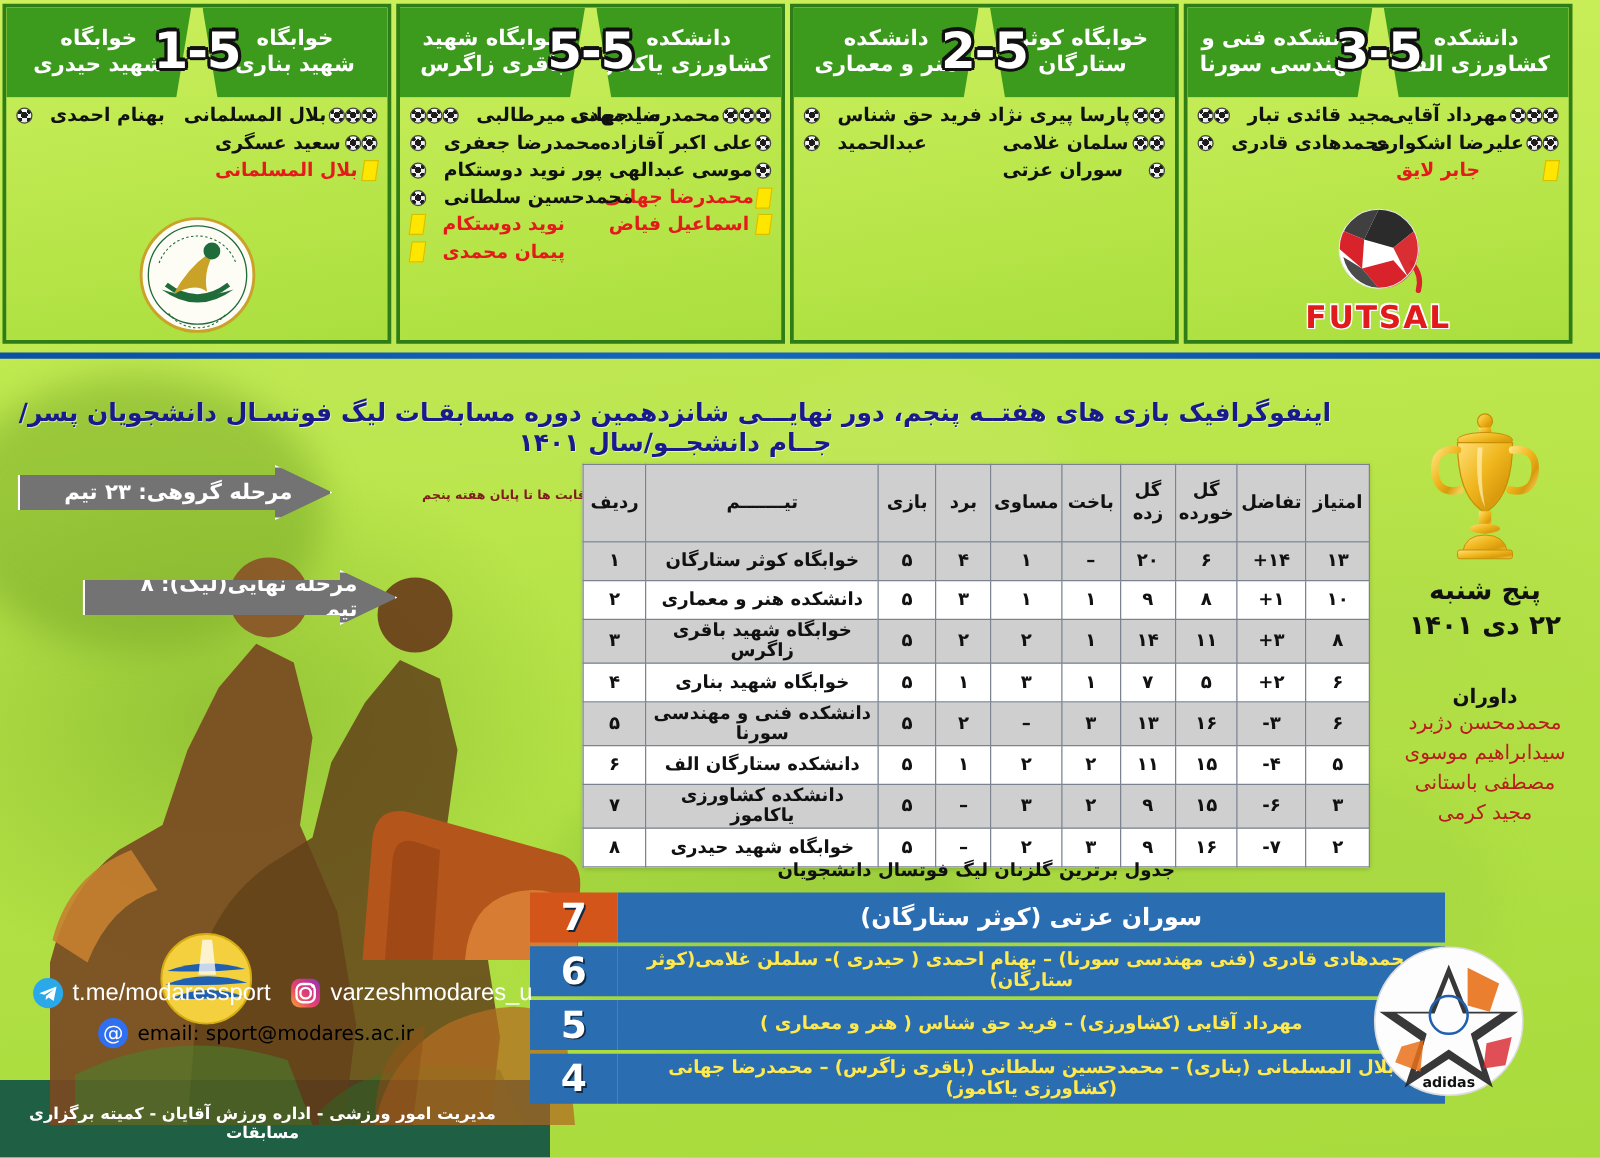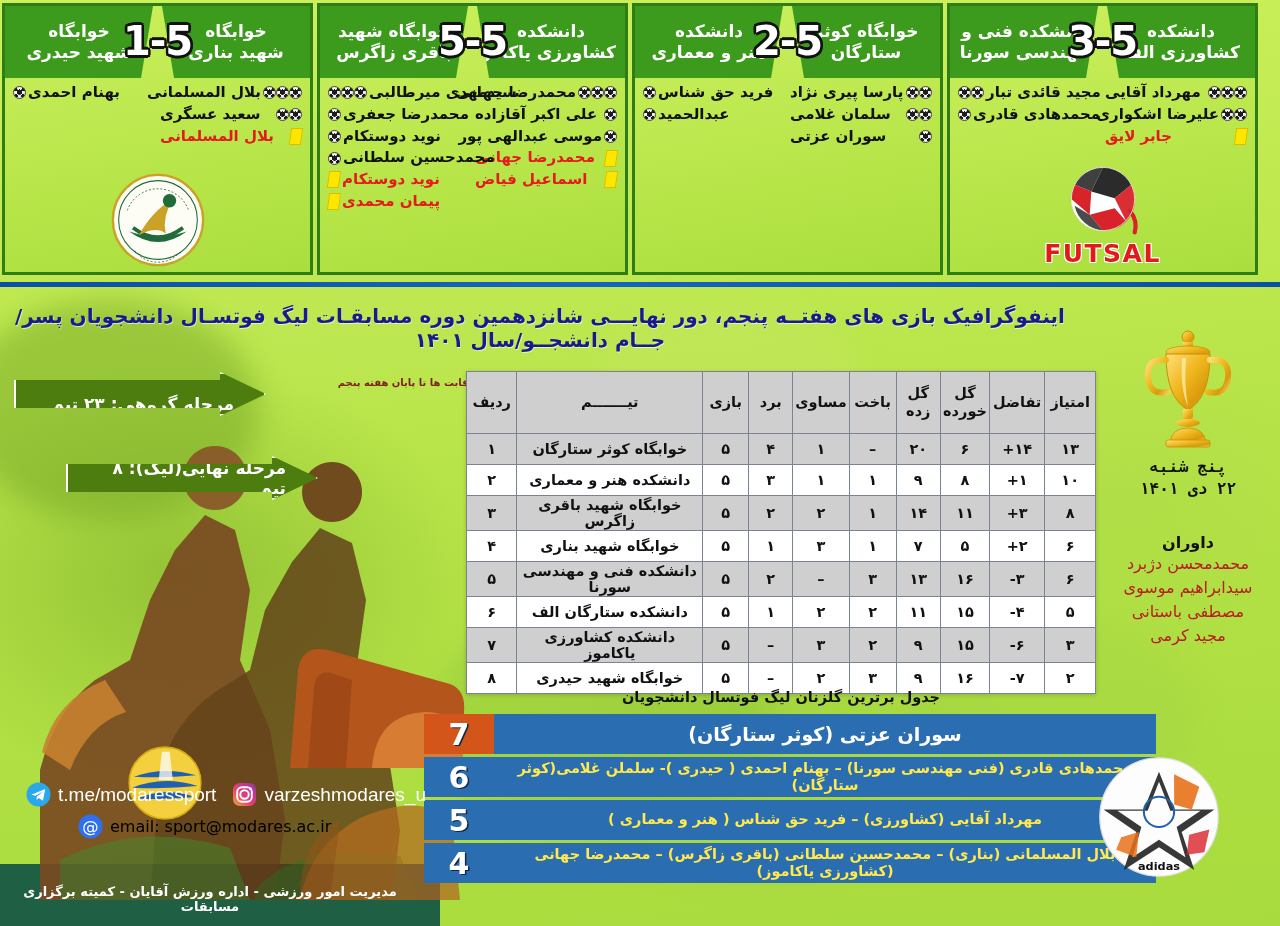--- a/index.html
+++ b/index.html
@@ -63,21 +63,21 @@
   .mc-body { position:relative; height:196px; padding:4px 8px 0 8px; }
   .scorer-col {
     position:absolute; top:4px; width:142px;
     font-size:15px; font-weight:bold; line-height:1.45; color:#111;
   }
   .scorer-col.right { right:8px; text-align:right; }
   .scorer-col.left  { left:8px;  text-align:left; direction:rtl; }
   .scorer-col.left .srow { justify-content:flex-end; flex-direction:row; }
   .srow { display:flex; align-items:center; gap:2px; white-space:nowrap; }
   .scorer-col.right .srow { flex-direction:row; justify-content:space-between; }
-  .srow .nm { order:2; }
+  .srow .nm { order:2;margin-left:12px; }
   .srow .balls { order:1; display:inline-flex; gap:0px; }
   .scorer-col.left .srow .nm { order:1; }
   .scorer-col.left .srow .balls { order:2; }
   .ball {
     width:13px; height:13px; border-radius:50%; display:inline-block;
     background:
       radial-gradient(circle at 50% 46%, #1c1c1c 0 2.6px, transparent 2.7px),
       radial-gradient(circle at 16% 22%, #1c1c1c 0 1.7px, transparent 1.8px),
       radial-gradient(circle at 84% 22%, #1c1c1c 0 1.7px, transparent 1.8px),
       radial-gradient(circle at 18% 80%, #1c1c1c 0 1.7px, transparent 1.8px),
@@ -100,43 +100,43 @@
     text-shadow:1px 1px 0 #fff,-1px -1px 0 #fff,1px -1px 0 #fff,-1px 1px 0 #fff;
   }
   .futsal-ball { width:84px; height:80px; }
 
   
   .seal { width:96px; height:96px; }
 
   
   #title-band {
     position:absolute; left:0; top:282px; width:1080px; height:88px; z-index:6;
-    padding-top:6px;
+    padding-top:20px;
   }
   .band-line {
     position:absolute; left:0; top:0; width:1280px; height:5px;
     background:linear-gradient(90deg,#0b4fa8,#1565c0 45%,#0b4fa8);
   }
   .main-title {
     text-align:center; font-size:20px; font-weight:bold; color:#1a1a8c;
     margin-top:16px; letter-spacing:-.2px;
     text-shadow:.6px .6px 0 rgba(255,255,255,.6);
   }
   .sub-title {
     text-align:center; font-size:10px; font-weight:bold; color:#7f1d1d;
     margin-top:25px; padding-right:190px;
   }
 
   
   .arrow-banner {
     position:absolute; z-index:8;
     color:#fff; font-weight:bold; font-size:17px;
-    display:flex; align-items:flex-end;
+    display:flex; align-items:center;
     padding:0 34px 0 18px;
-    background:#4d7c0f;
+    background:#737373;
     border:2px solid #fff;
     filter:drop-shadow(1px 2px 2px rgba(0,0,0,.35));
   }
   #arrow1 {
     left:14px; top:372px; width:252px; height:44px;
     clip-path:polygon(0 8px,206px 8px,206px 0,252px 22px,206px 44px,206px 36px,0 36px);
     padding:0 30px 0 14px;
   }
   #arrow2 {
     left:66px; top:456px; width:252px; height:44px;
@@ -190,21 +190,21 @@
     padding:0 10px; text-align:center; line-height:1.2;
   }
   .sc-names.lead { font-size:19px; color:#ffffff; }
 
   
   #right-panel {
     position:absolute; right:0; top:330px; width:184px; z-index:7;
     text-align:center; color:#1d1d1d;
   }
   .trophy { width:104px; height:118px; margin:0 auto; display:block; }
-  .date-txt { margin-top:10px; font-size:16px; font-weight:bold; color:#111; line-height:1.35;font-family:Liberation Mono, monospace; }
+  .date-txt { margin-top:10px; font-size:21px; font-weight:bold; color:#111; line-height:1.35; }
   .ref-head { margin-top:32px; font-size:16px; font-weight:bold; color:#111; }
   .ref-name { font-size:16px; font-weight:normal; color:#b91c1c; line-height:1.5; }
 
   
   #contact { position:absolute; left:26px; top:782px; width:400px; z-index:8; }
   .ct-line1 { display:flex; gap:16px; direction:ltr; }
   .ct-item { display:flex; align-items:center; gap:7px; direction:ltr; }
   .ct-item .txt { font-size:19px; color:#fff; font-family:"Liberation Sans",sans-serif; }
   .ct-line2 { display:flex; align-items:center; gap:7px; direction:ltr; margin-top:7px; padding-left:52px; }
   .ico-tg, .ico-ig, .ico-em { width:25px; height:25px; flex:0 0 25px; }

